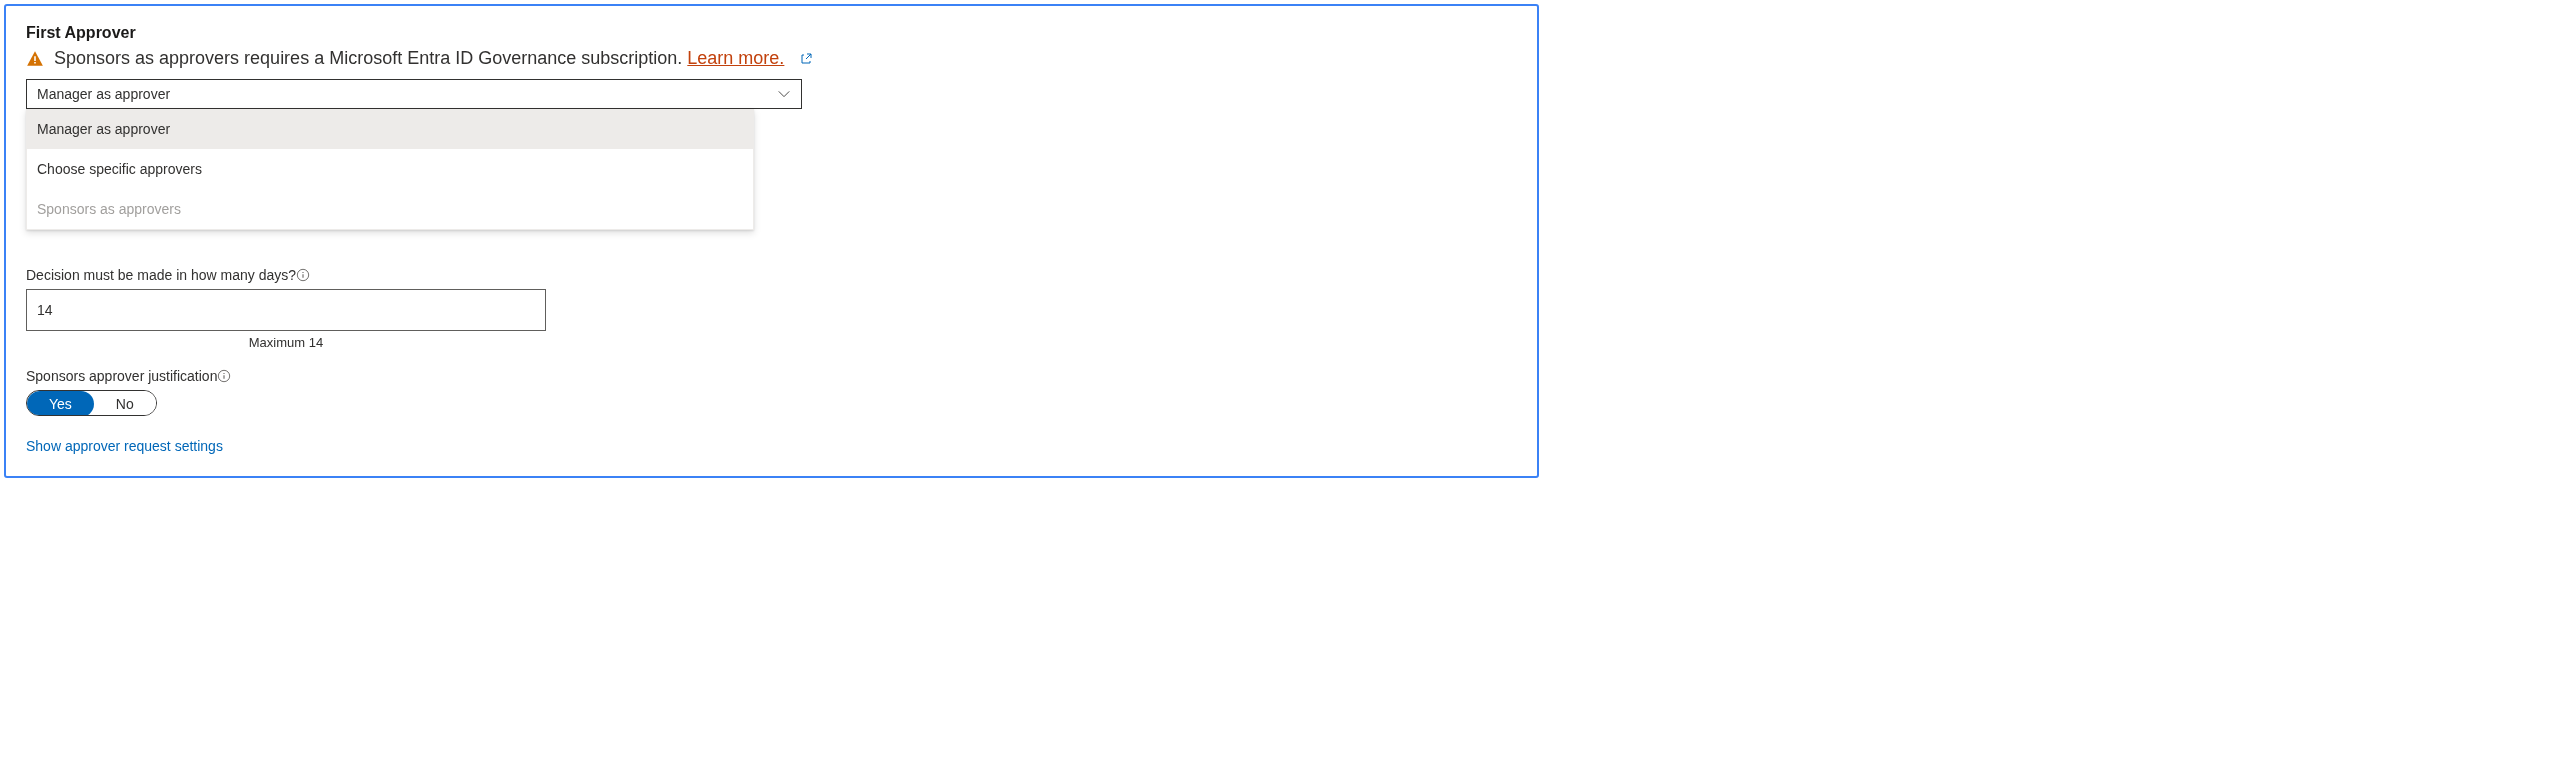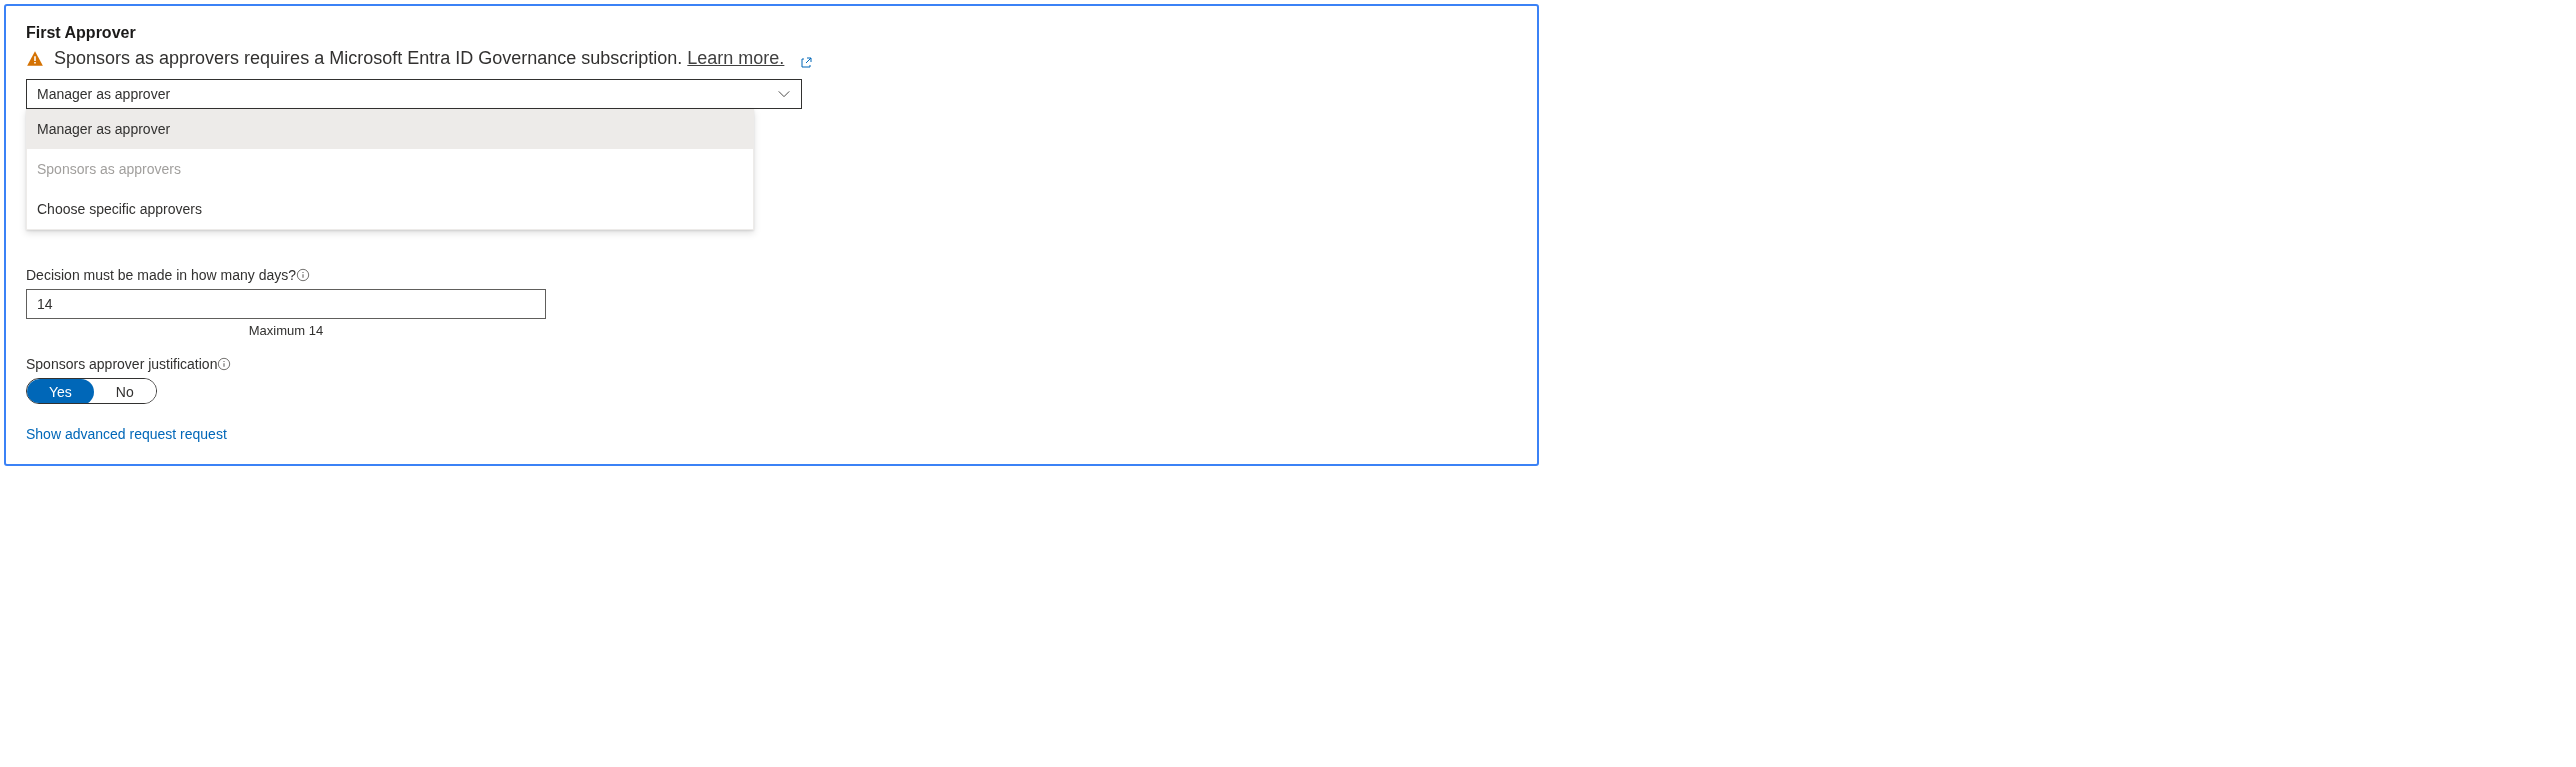--- a/index.html
+++ b/index.html
@@ -34,24 +34,24 @@
       margin-bottom: 10px;
       font-size: 18px;
     }
     .warning-icon svg {
       display: block;
     }
     .warning-text {
       color: #323130;
     }
     .learn-more {
-      color: #404040;
+      color: #c2410c;
       text-decoration: underline;
       display: inline-flex;
-      align-items: flex-end;
+      align-items: center;
       gap: 16px;
     }
     .external-icon {
       display: inline-flex;
     }
     .combo-wrap {
       position: relative;
       width: 776px;
       margin-bottom: 0;
     }
@@ -112,21 +112,21 @@
       font-size: 14px;
       color: #323130;
       margin-bottom: 6px;
     }
     .info-icon {
       display: inline-flex;
       color: #605e5c;
     }
     .text-input {
       width: 520px;
-      height: 30px;
+      height: 42px;
       border: 1px solid #605e5c;
       padding: 0 10px;
       font-size: 14px;
       color: #323130;
       font-family: inherit;
     }
     .input-helper {
       width: 520px;
       text-align: center;
       font-size: 13px;
@@ -196,22 +196,22 @@
     <div class="combo">
       <span class="combo-value">Manager as approver</span>
       <span class="chevron">
         <svg width="14" height="14" viewBox="0 0 16 16">
             <path fill="none" stroke="#323130" stroke-width="1" d="M2 5l6 6 6-6"></path>
           </svg>
       </span>
     </div>
     <div class="dropdown-list">
       <div class="dd-item selected">Manager as approver</div>
+      <div class="dd-item">Choose specific approvers</div>
       <div class="dd-item disabled">Sponsors as approvers</div>
-      <div class="dd-item">Choose specific approvers</div>
     </div>
   </div>
 
   <div class="spacer-below-dd"></div>
 
   <div class="field-row">
     <div class="field-label">
       <span>Decision must be made in how many days?</span>
       <span class="info-icon">
         <svg width="14" height="14" viewBox="0 0 16 16">
@@ -234,17 +234,17 @@
           </svg>
       </span>
     </div>
     <div class="toggle-pill">
       <button class="toggle-opt active">Yes</button>
       <button class="toggle-opt">No</button>
     </div>
   </div>
 
   <div class="adv-link">
-    <a href="#">Show advanced request request</a>
+    <a href="#">Show approver request settings</a>
   </div>
 
 </div>
 
 
 </body></html>

